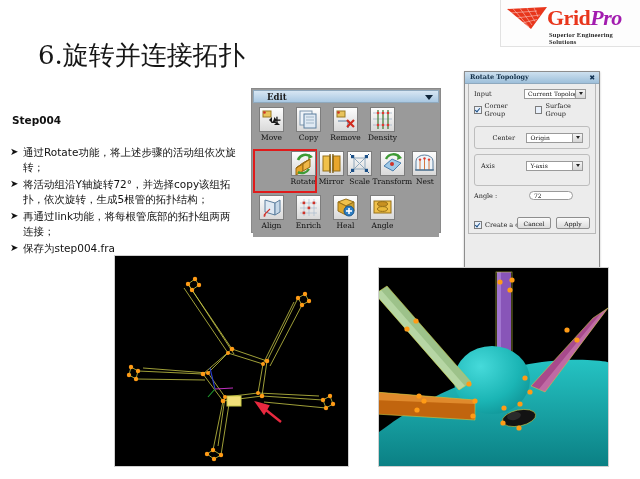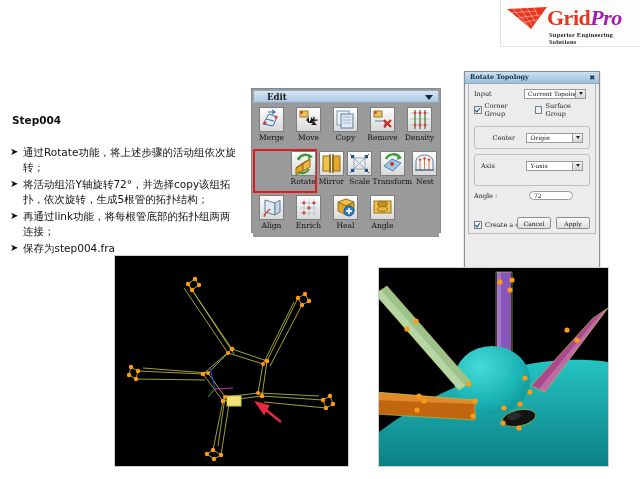--- a/index.html
+++ b/index.html
@@ -130,20 +130,21 @@
           <line x1="15" y1="16" x2="30" y2="12.5"></line>
         </g>
       </svg>
       <div class="logo-text">
         <span class="logo-grid">Grid</span><span class="logo-pro">Pro</span>
       </div>
       <div class="logo-tag">Superior Engineering Solutions</div>
     </div>
   </div>
 
+  <div class="title">6.旋转并连接拓扑</div>
 
   <div class="step-label">Step004</div>
 
   <div class="bullets">
     <div class="bullet">
       <div class="bullet-mark">➤</div>
       <div class="bullet-text">通过Rotate功能，将上述步骤的活动组依次旋转；</div>
     </div>
     <div class="bullet">
       <div class="bullet-mark">➤</div>
@@ -160,34 +161,20 @@
   </div>
 
   <div class="toolbar">
     <div class="tb-head">
       <div class="tb-head-label">Edit</div>
       <div class="tb-head-arrow"></div>
     </div>
     <div class="tb-body">
 
       <div class="tb-row">
-        <div class="tb-item">
-          <div class="ico">
-              <svg width="23" height="23" viewBox="0 0 23 23">
-            <g stroke="#3d6fa8" stroke-width="1" fill="none">
-                  <path d="M3 16 L9 6 L17 9 L13 18 Z"></path>
-                  <path d="M6 11 L14 13"></path>
-                </g>
-            <circle cx="5" cy="15" r="1.6" fill="#e03a2f"></circle>
-                <circle cx="16" cy="9" r="1.6" fill="#e03a2f"></circle>
-            <path d="M8 4 L15 4 M12 2 L15 4 L12 6" stroke="#3d6fa8" stroke-width="1.2" fill="none"></path>
-              </svg>
-            </div>
-          <div class="tb-label">Merge</div>
-        </div>
         <div class="tb-item">
           <div class="ico">
               <svg width="23" height="23" viewBox="0 0 23 23">
             <rect x="3" y="3" width="8" height="6" fill="#e8c35a" stroke="#9a7a22"></rect>
             <circle cx="4.5" cy="4.5" r="1.3" fill="#d0332a"></circle>
             <g fill="#1a1a1a">
                   <path d="M14 9 l3 3 -3 3 z"></path>
                   <path d="M8 15 l3 -3 3 3 z" transform="translate(3,0)"></path>
             <path d="M14 21 l3 -3 3 3 z" transform="translate(0,-4)"></path>
                   <path d="M9 12 l3 -3 0 6 z"></path>

